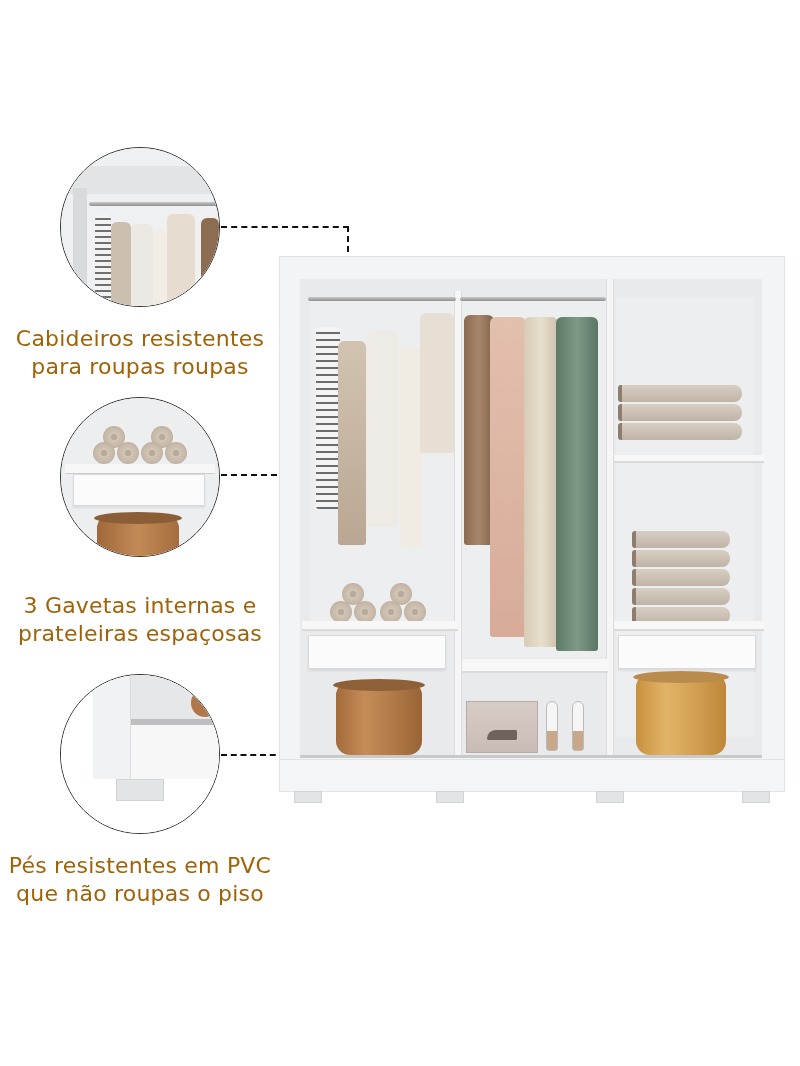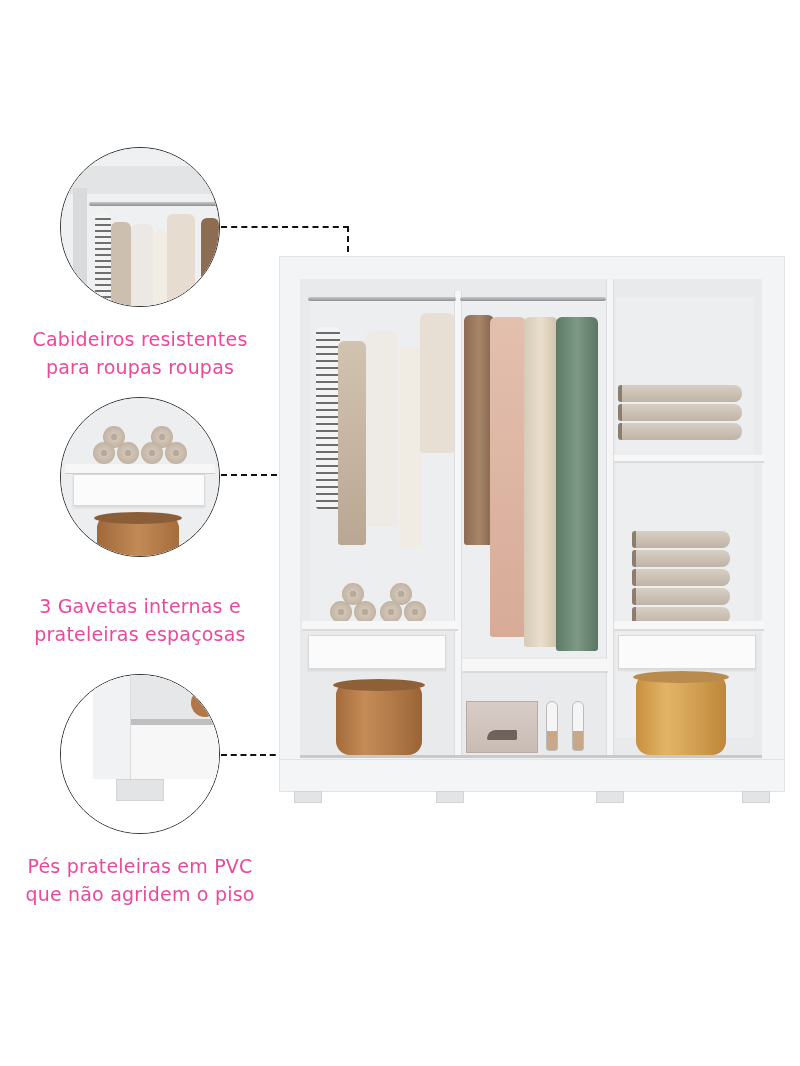--- a/index.html
+++ b/index.html
@@ -6,22 +6,22 @@
   html, body { width: 800px; height: 1066px; background: #ffffff; overflow: hidden; }
   body { position: relative; font-family: "DejaVu Sans", sans-serif; }
 
   .abs { position: absolute; }
 
   
   .caption {
     position: absolute;
     width: 280px;
     text-align: center;
-    color: #ec4899;
-    font-size: 19px;
+    color: #a16207;
+    font-size: 22px;
     line-height: 28px;
     letter-spacing: 0.2px;
   }
   .caption span { display: block; }
 
   
   .zoom-circle {
     position: absolute;
     border-radius: 50%;
     border: 1.5px solid #333;
@@ -113,22 +113,22 @@
   <div class="abs" style="left:130px;top:14px;width:28px;height:28px;border-radius:50%;background:#b0784a;"></div>
   <div class="abs" style="left:70px;top:44px;width:90px;height:6px;background:#bfbfc1;"></div>
   <div class="abs" style="left:70px;top:50px;width:90px;height:54px;background:#f7f7f8;"></div>
   <div class="foot" style="left:55px;top:104px;width:48px;height:22px;"></div>
 </div>
 <div class="dash-h" style="left:221px; top:754px; width:84px;"></div>
 <div class="dash-v" style="left:303px; top:754px; height:36px;"></div>
 <div class="dot" style="left:296px; top:785px;"></div>
 
 <div class="caption" style="left:0; top:852px;">
-  <span>Pés prateleiras em PVC</span>
-  <span>que não agridem o piso</span>
+  <span>Pés resistentes em PVC</span>
+  <span>que não roupas o piso</span>
 </div>
 
 <div class="wardrobe">
 
   <div class="panel" style="left:20px;top:22px;width:462px;height:478px;"></div>
 
   <div class="abs" style="left:30px;top:40px;width:146px;height:325px;background:#eceef0;"></div>
   <div class="abs" style="left:180px;top:40px;width:146px;height:360px;background:#eceef0;"></div>
   <div class="abs" style="left:336px;top:40px;width:138px;height:440px;background:#eceef0;"></div>
 

